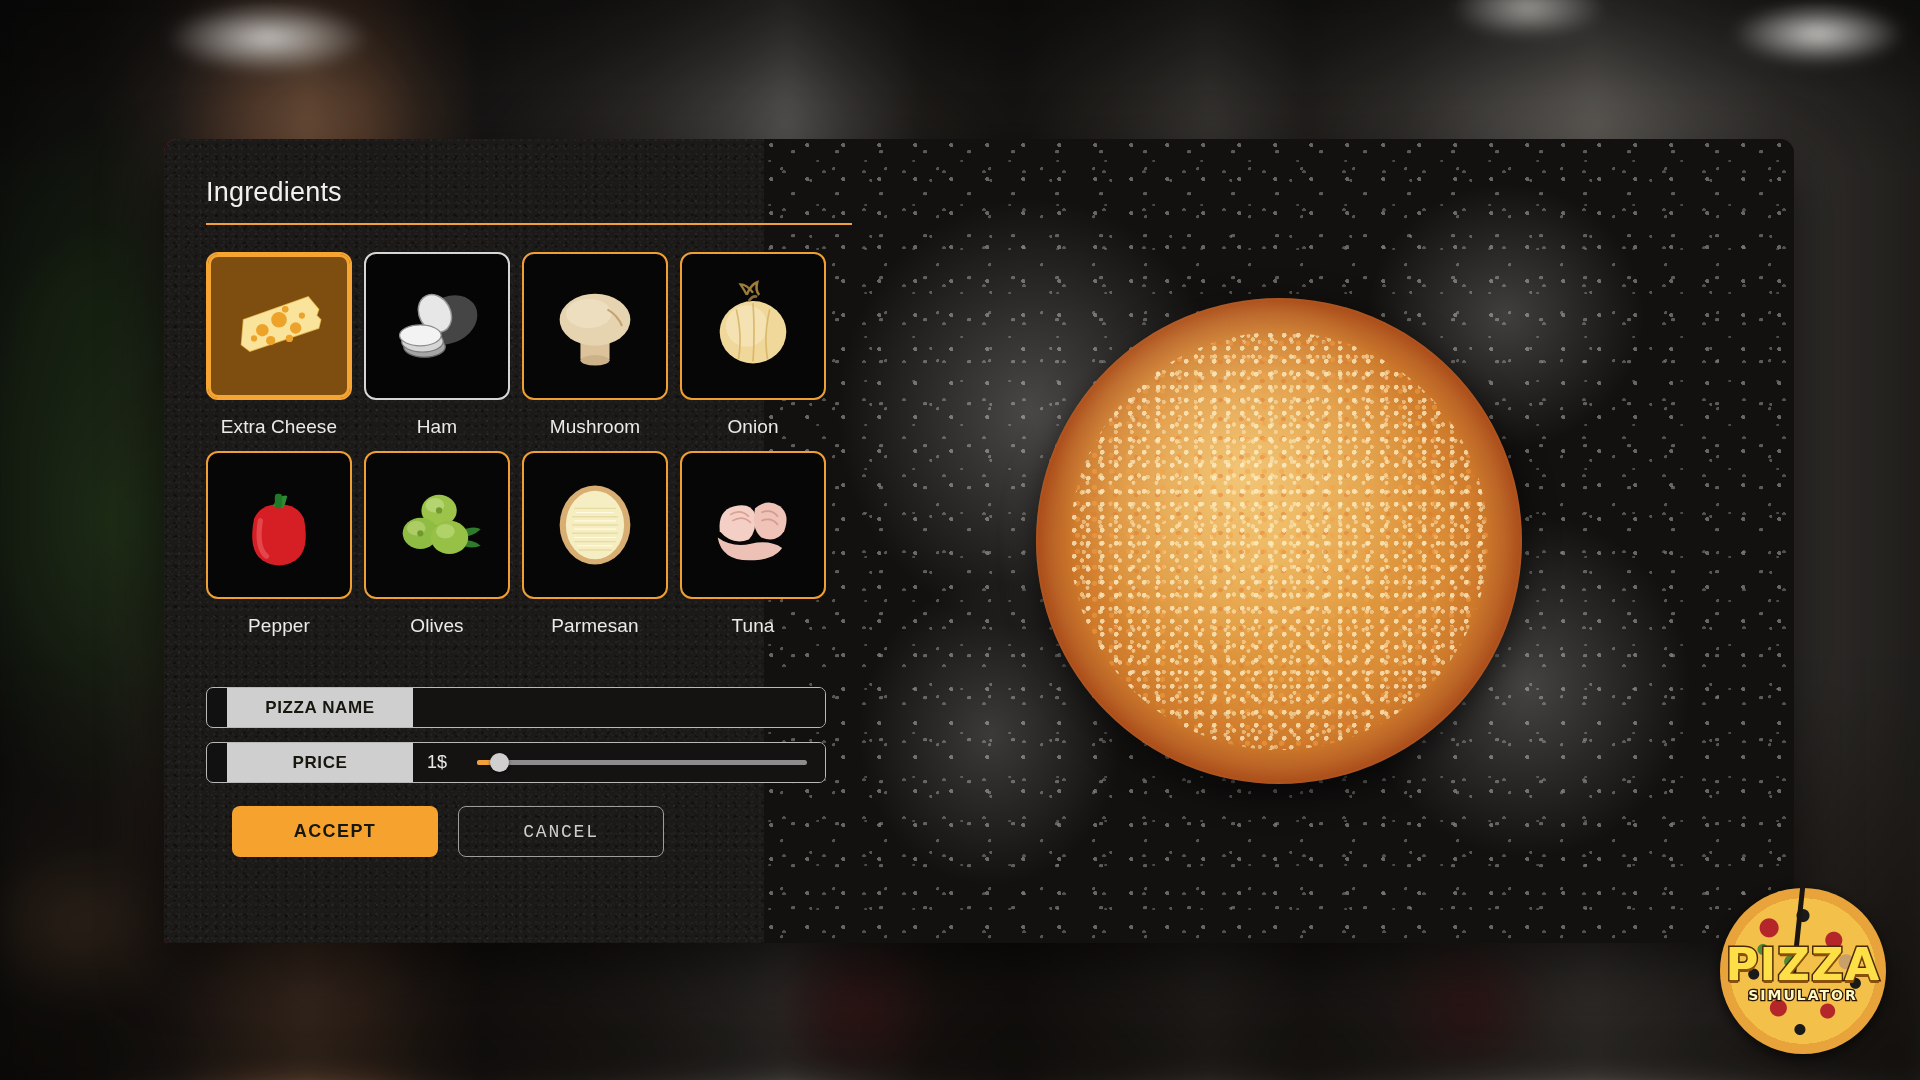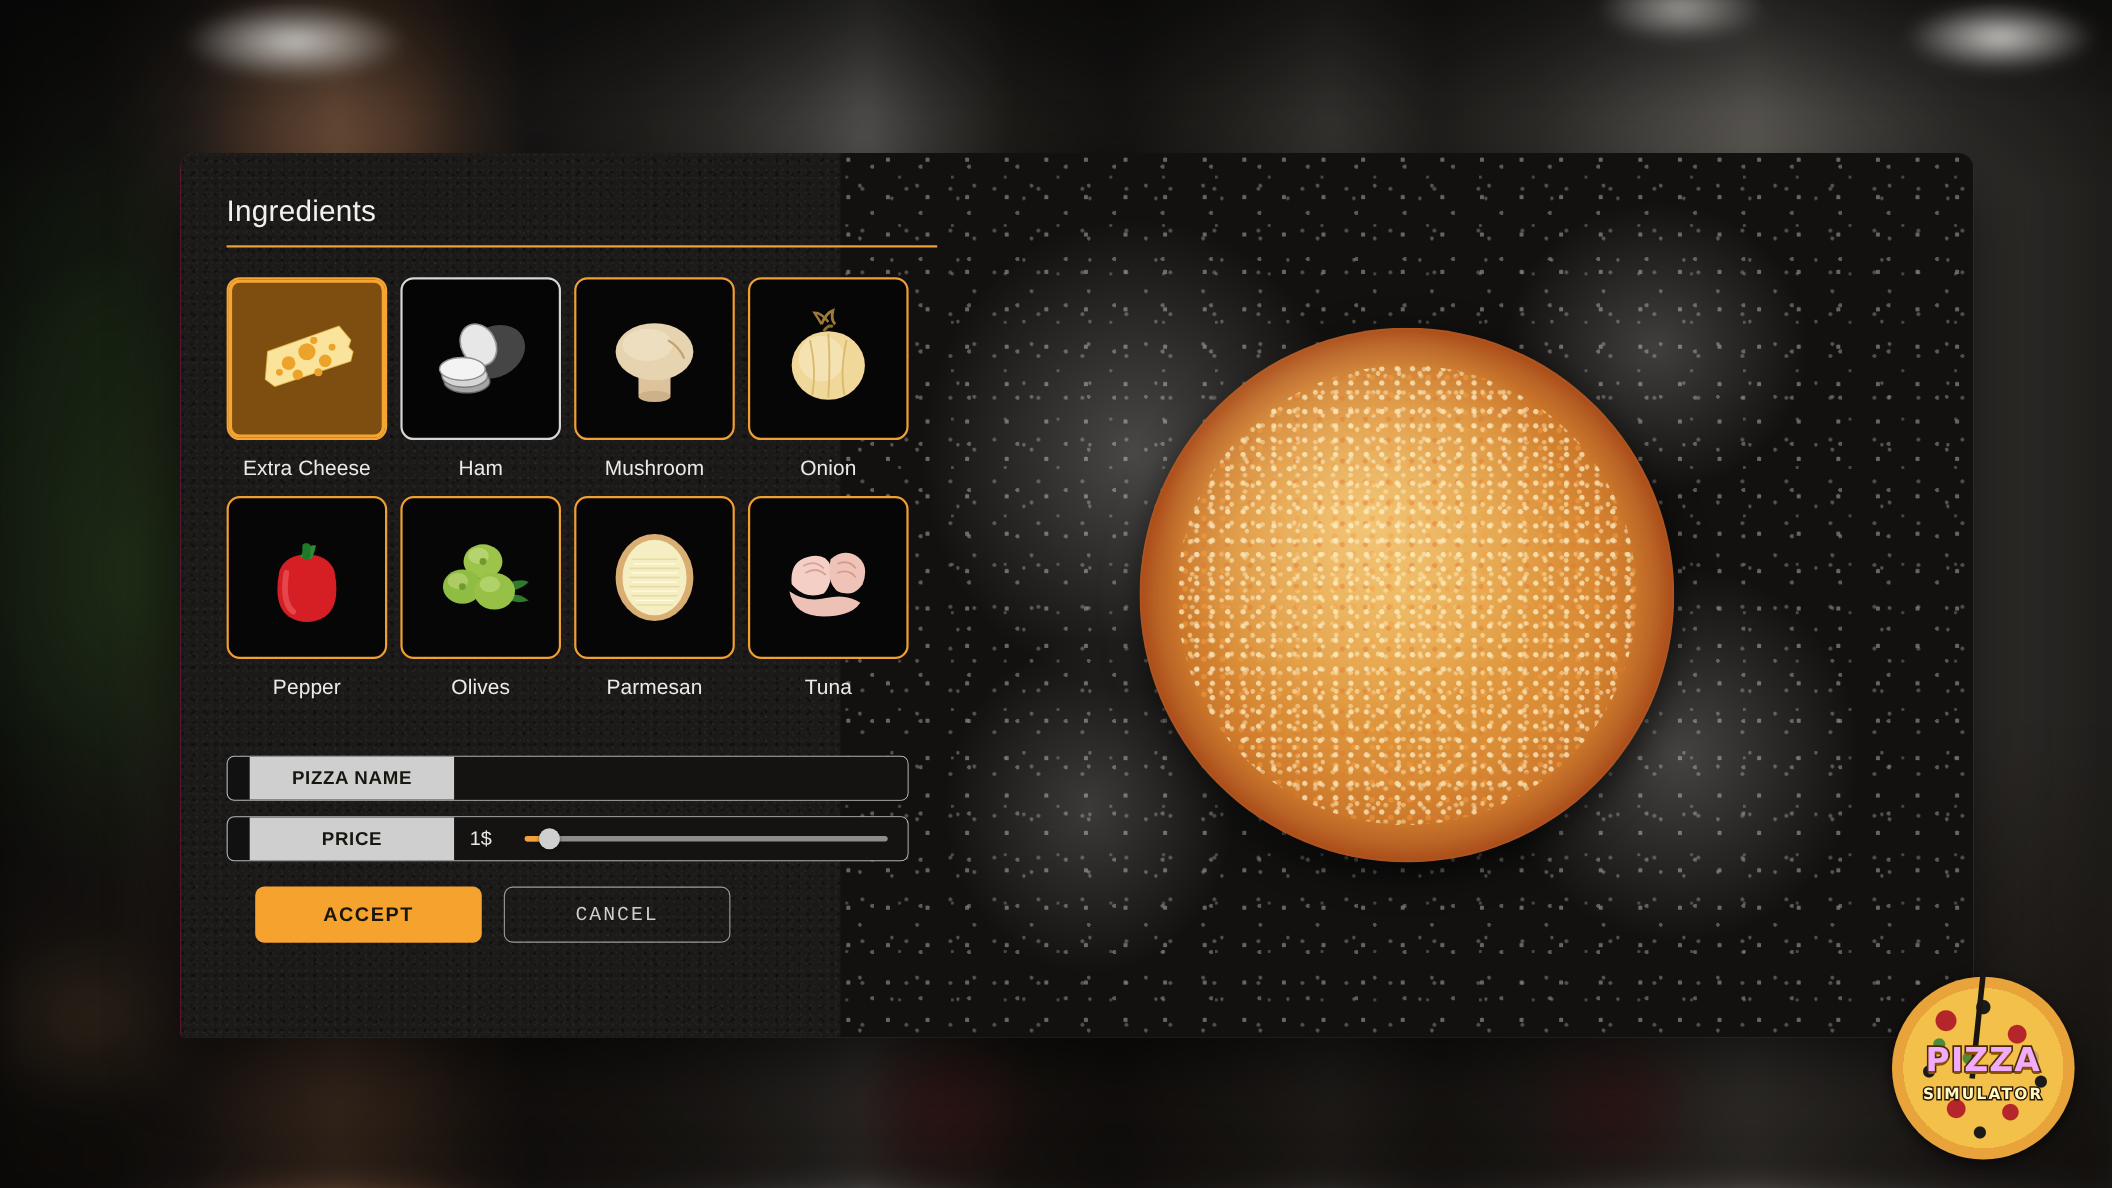--- a/index.html
+++ b/index.html
@@ -305,24 +305,24 @@
   #logo-slice-cut {
     position:absolute; left:50%; top:6px;
     width:5px; height:52%;
     background:#1b1511;
     transform:translateX(-50%) rotate(6deg);
     transform-origin:top center;
   }
   #logo-title {
     position:absolute; left:50%; top:46%;
     transform:translate(-50%,-50%);
-    font-size:30px; font-weight:700;
+    font-size:45px; font-weight:700;
     letter-spacing:1px;
     font-family:"DejaVu Sans", sans-serif;
-    color:#f0abfc;
+    color:#fde047;
     -webkit-text-stroke:3px #4a2a06;
     paint-order:stroke fill;
     text-shadow:0 3px 0 #8a4f08;
     white-space:nowrap;
   }
   #logo-subtitle {
     position:absolute; left:50%; top:63%;
     transform:translate(-50%,-50%);
     font-size:14px; font-weight:700;
     letter-spacing:2px;

